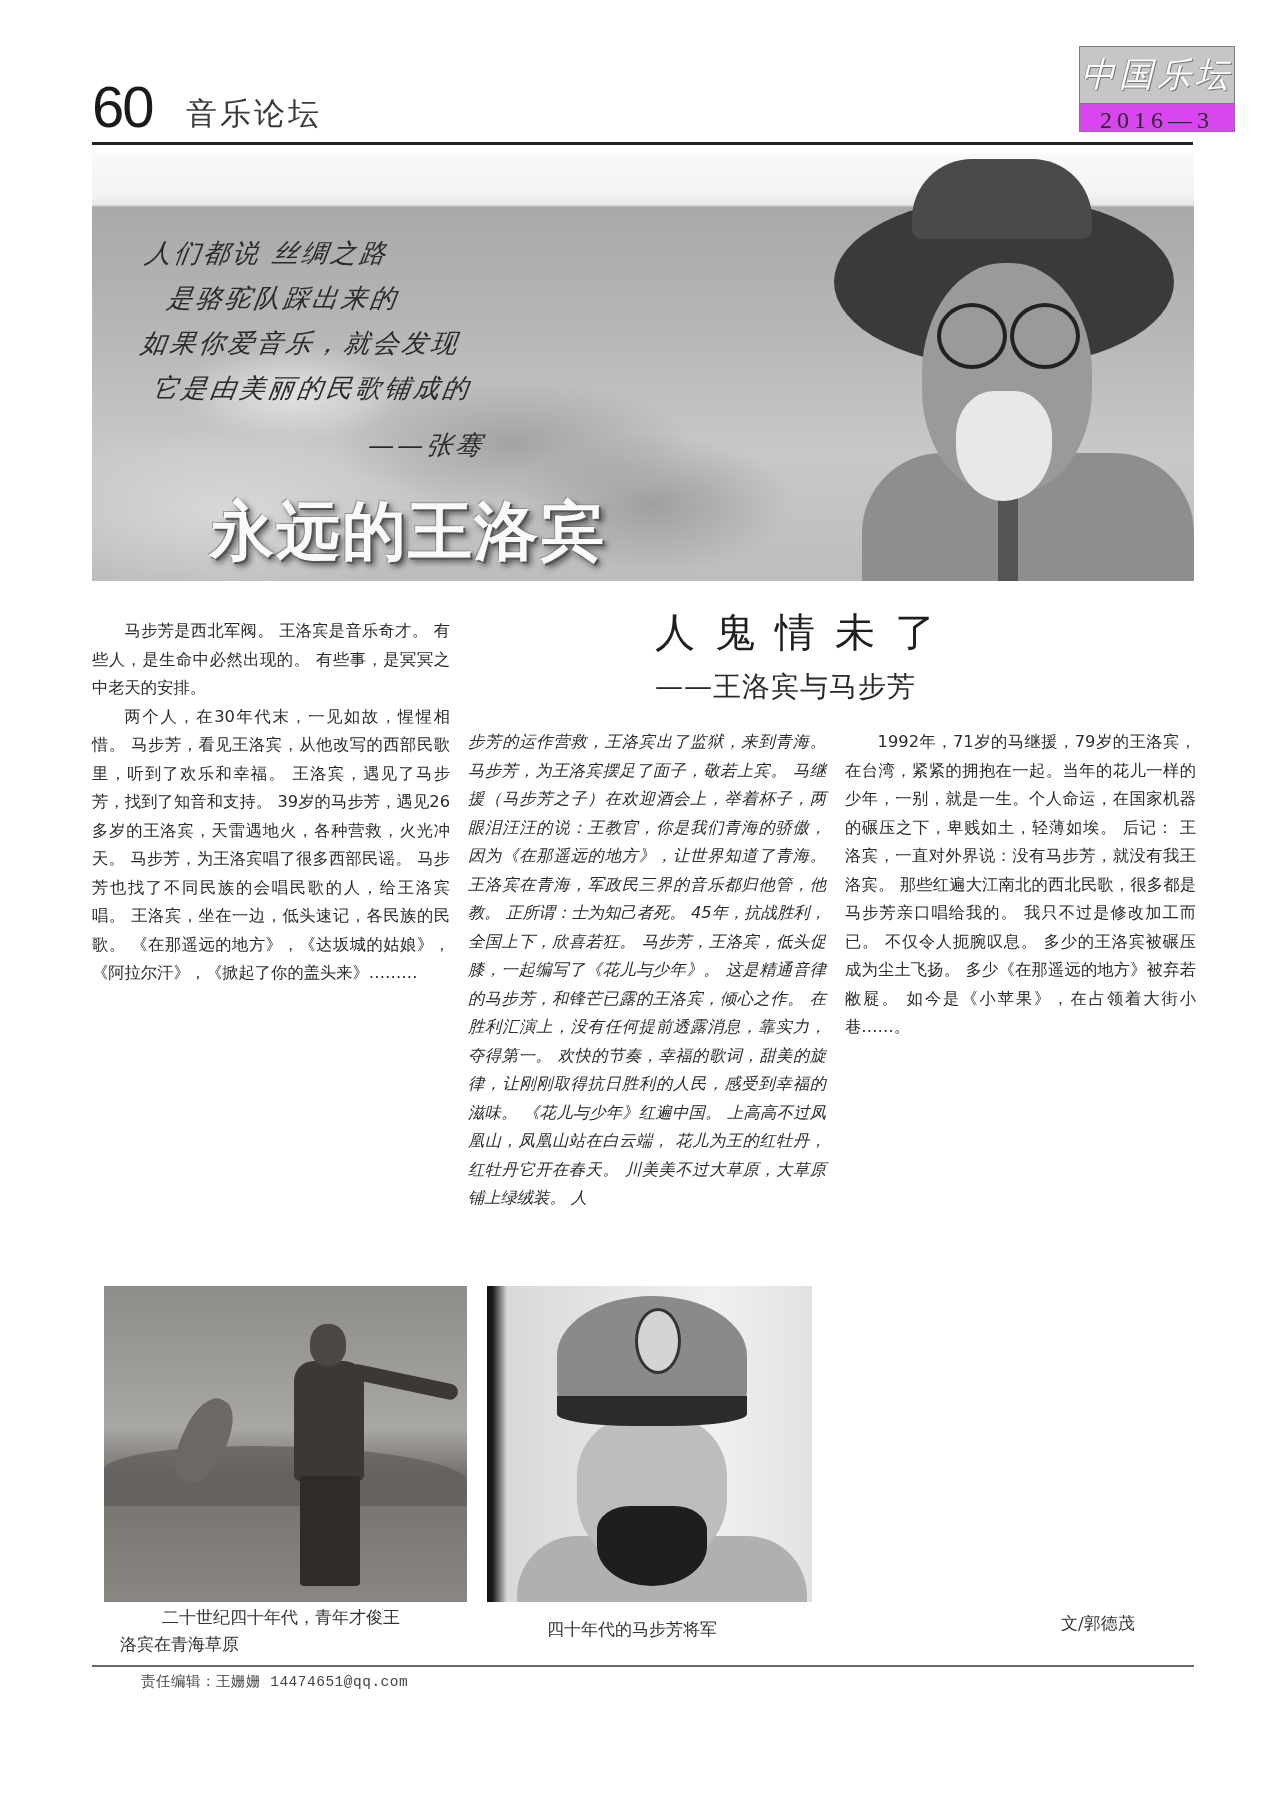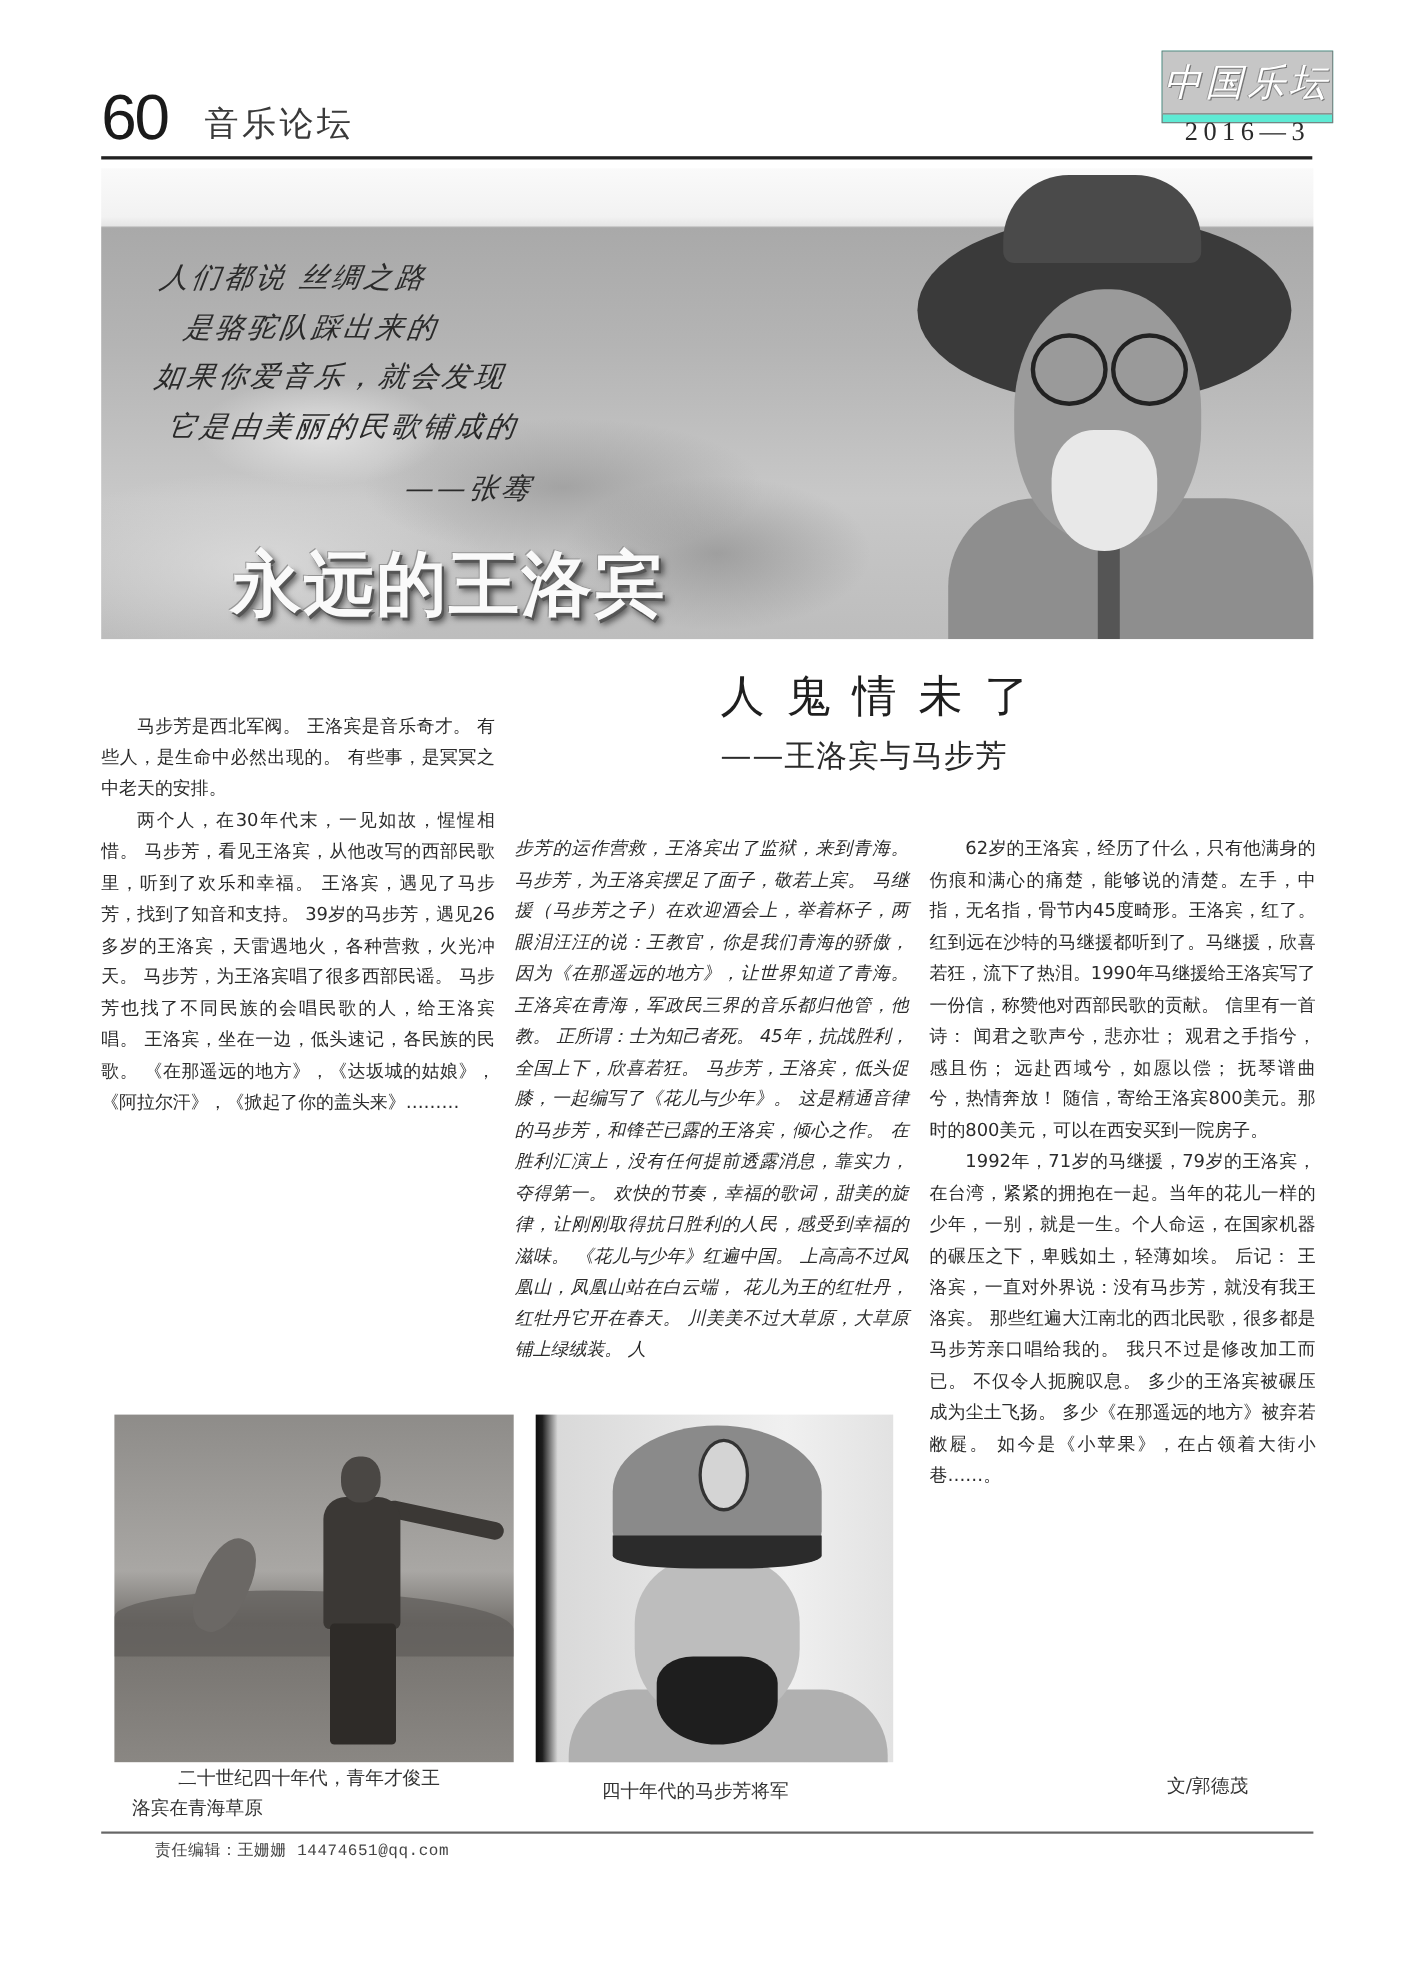--- a/index.html
+++ b/index.html
@@ -4,22 +4,22 @@
 <style>
   html, body { margin:0; padding:0; background:#fff; }
   body { width:1280px; height:1799px; position:relative; overflow:hidden;
          font-family:"DejaVu Sans","Liberation Sans",sans-serif; color:#231f20; }
 
   
   .page-num { position:absolute; left:92px; top:78px; font-family:"Liberation Sans",sans-serif;
               font-size:58px; line-height:58px; letter-spacing:-2px; color:#1a1a1a; }
   .section { position:absolute; left:186px; top:96px; font-family:"DejaVu Sans",sans-serif;
              font-size:31px; line-height:34px; color:#3a3a3a; letter-spacing:3px; font-weight:300; }
-  .mag-logo { position:absolute; left:1056px; top:46px; width:156px; height:66px;
-              border:1px solid #7a7a7a; box-sizing:border-box; background:#5eead4; }
+  .mag-logo { position:absolute; left:1079px; top:46px; width:156px; height:86px;
+              border:1px solid #7a7a7a; box-sizing:border-box; background:#d946ef; }
   .mag-logo .logo-top { height:56px; background:#c6c6c6; border-bottom:1px solid #7a7a7a;
               display:flex; align-items:center; justify-content:center;
               font-family:"DejaVu Serif",serif; font-style:italic; font-size:34px; color:#fff;
               letter-spacing:4px; text-shadow:1px 1px 0 #777, -1px 0 0 #999; }
   .mag-logo .logo-issue { height:32px; display:flex; align-items:center; justify-content:center;
               font-family:"Liberation Serif",serif; font-size:24px; letter-spacing:5px; color:#2a2a2a; }
   .header-rule { position:absolute; left:92px; top:142px; width:1101px; height:3px; background:#222; }
 
   
   .banner { position:absolute; left:92px; top:153px; width:1102px; height:428px; overflow:hidden;
@@ -55,21 +55,21 @@
             border-radius:40% 40% 50% 50%; background:#e8e8e8; }
   .portrait .shirt { position:absolute; left:120px; top:300px; width:332px; height:140px;
             border-radius:80px 80px 0 0; background:#8e8e8e; }
   .portrait .tie { position:absolute; left:256px; top:330px; width:20px; height:100px; background:#555; }
 
   
   .title { position:absolute; left:655px; top:605px; font-family:"DejaVu Serif",serif;
            font-weight:normal; font-size:40px; letter-spacing:20px; color:#1f1f1f; }
   .subtitle { position:absolute; left:655px; top:668px; font-family:"DejaVu Serif",serif;
            font-size:28px; letter-spacing:1px; color:#2a2a2a; font-weight:300; }
-  .col { position:absolute; font-size:16.3px; line-height:28.5px; color:#2b2b2b; text-align:justify;margin-top:29px; }
+  .col { position:absolute; font-size:16.3px; line-height:28.5px; color:#2b2b2b; text-align:justify; }
   .col p { margin:0; text-indent:2em; }
   .col p.noindent { text-indent:0; }
   .col1 { left:92px; top:617px; width:358px; }
   .col2 { left:468px; top:728px; width:358px;font-style:italic; }
   .col3 { left:845px; top:728px; width:351px; }
 
   
   .photo { position:absolute; overflow:hidden; }
   .photo1 { left:104px; top:1286px; width:363px; height:316px;
            background:linear-gradient(#8e8c89 0, #a9a7a4 45%, #74716d 60%, #8a8783 100%); }
@@ -151,21 +151,20 @@
 <div class="col col1">
   <p>马步芳是西北军阀。 王洛宾是音乐奇才。 有些人，是生命中必然出现的。 有些事，是冥冥之中老天的安排。</p>
   <p>两个人，在30年代末，一见如故，惺惺相惜。 马步芳，看见王洛宾，从他改写的西部民歌里，听到了欢乐和幸福。 王洛宾，遇见了马步芳，找到了知音和支持。 39岁的马步芳，遇见26多岁的王洛宾，天雷遇地火，各种营救，火光冲天。 马步芳，为王洛宾唱了很多西部民谣。 马步芳也找了不同民族的会唱民歌的人，给王洛宾唱。 王洛宾，坐在一边，低头速记，各民族的民歌。 《在那遥远的地方》，《达坂城的姑娘》，《阿拉尔汗》，《掀起了你的盖头来》………</p>
 </div>
 
 <div class="col col2">
   <p class="noindent">步芳的运作营救，王洛宾出了监狱，来到青海。 马步芳，为王洛宾摆足了面子，敬若上宾。 马继援（马步芳之子）在欢迎酒会上，举着杯子，两眼泪汪汪的说：王教官，你是我们青海的骄傲，因为《在那遥远的地方》，让世界知道了青海。 王洛宾在青海，军政民三界的音乐都归他管，他教。 正所谓：士为知己者死。 45年，抗战胜利，全国上下，欣喜若狂。 马步芳，王洛宾，低头促膝，一起编写了《花儿与少年》。 这是精通音律的马步芳，和锋芒已露的王洛宾，倾心之作。 在胜利汇演上，没有任何提前透露消息，靠实力，夺得第一。 欢快的节奏，幸福的歌词，甜美的旋律，让刚刚取得抗日胜利的人民，感受到幸福的滋味。 《花儿与少年》红遍中国。 上高高不过凤凰山，凤凰山站在白云端， 花儿为王的红牡丹，红牡丹它开在春天。 川美美不过大草原，大草原铺上绿绒装。 人</p>
 </div>
 
 <div class="col col3">
-  <p>62岁的王洛宾，经历了什么，只有他满身的伤痕和满心的痛楚，能够说的清楚。左手，中指，无名指，骨节内45度畸形。王洛宾，红了。红到远在沙特的马继援都听到了。马继援，欣喜若狂，流下了热泪。1990年马继援给王洛宾写了一份信，称赞他对西部民歌的贡献。 信里有一首诗： 闻君之歌声兮，悲亦壮； 观君之手指兮，感且伤； 远赴西域兮，如愿以偿； 抚琴谱曲兮，热情奔放！ 随信，寄给王洛宾800美元。那时的800美元，可以在西安买到一院房子。</p>
   <p>1992年，71岁的马继援，79岁的王洛宾，在台湾，紧紧的拥抱在一起。当年的花儿一样的少年，一别，就是一生。个人命运，在国家机器的碾压之下，卑贱如土，轻薄如埃。 后记： 王洛宾，一直对外界说：没有马步芳，就没有我王洛宾。 那些红遍大江南北的西北民歌，很多都是马步芳亲口唱给我的。 我只不过是修改加工而已。 不仅令人扼腕叹息。 多少的王洛宾被碾压成为尘土飞扬。 多少《在那遥远的地方》被弃若敝屣。 如今是《小苹果》，在占领着大街小巷……。</p>
 </div>
 
 <div class="photo photo1">
   <div class="hill"></div>
   <div class="guitar"></div>
   <div class="arm"></div>
   <div class="figure-body"></div>
   <div class="figure-head"></div>
   <div class="figure-legs"></div>

